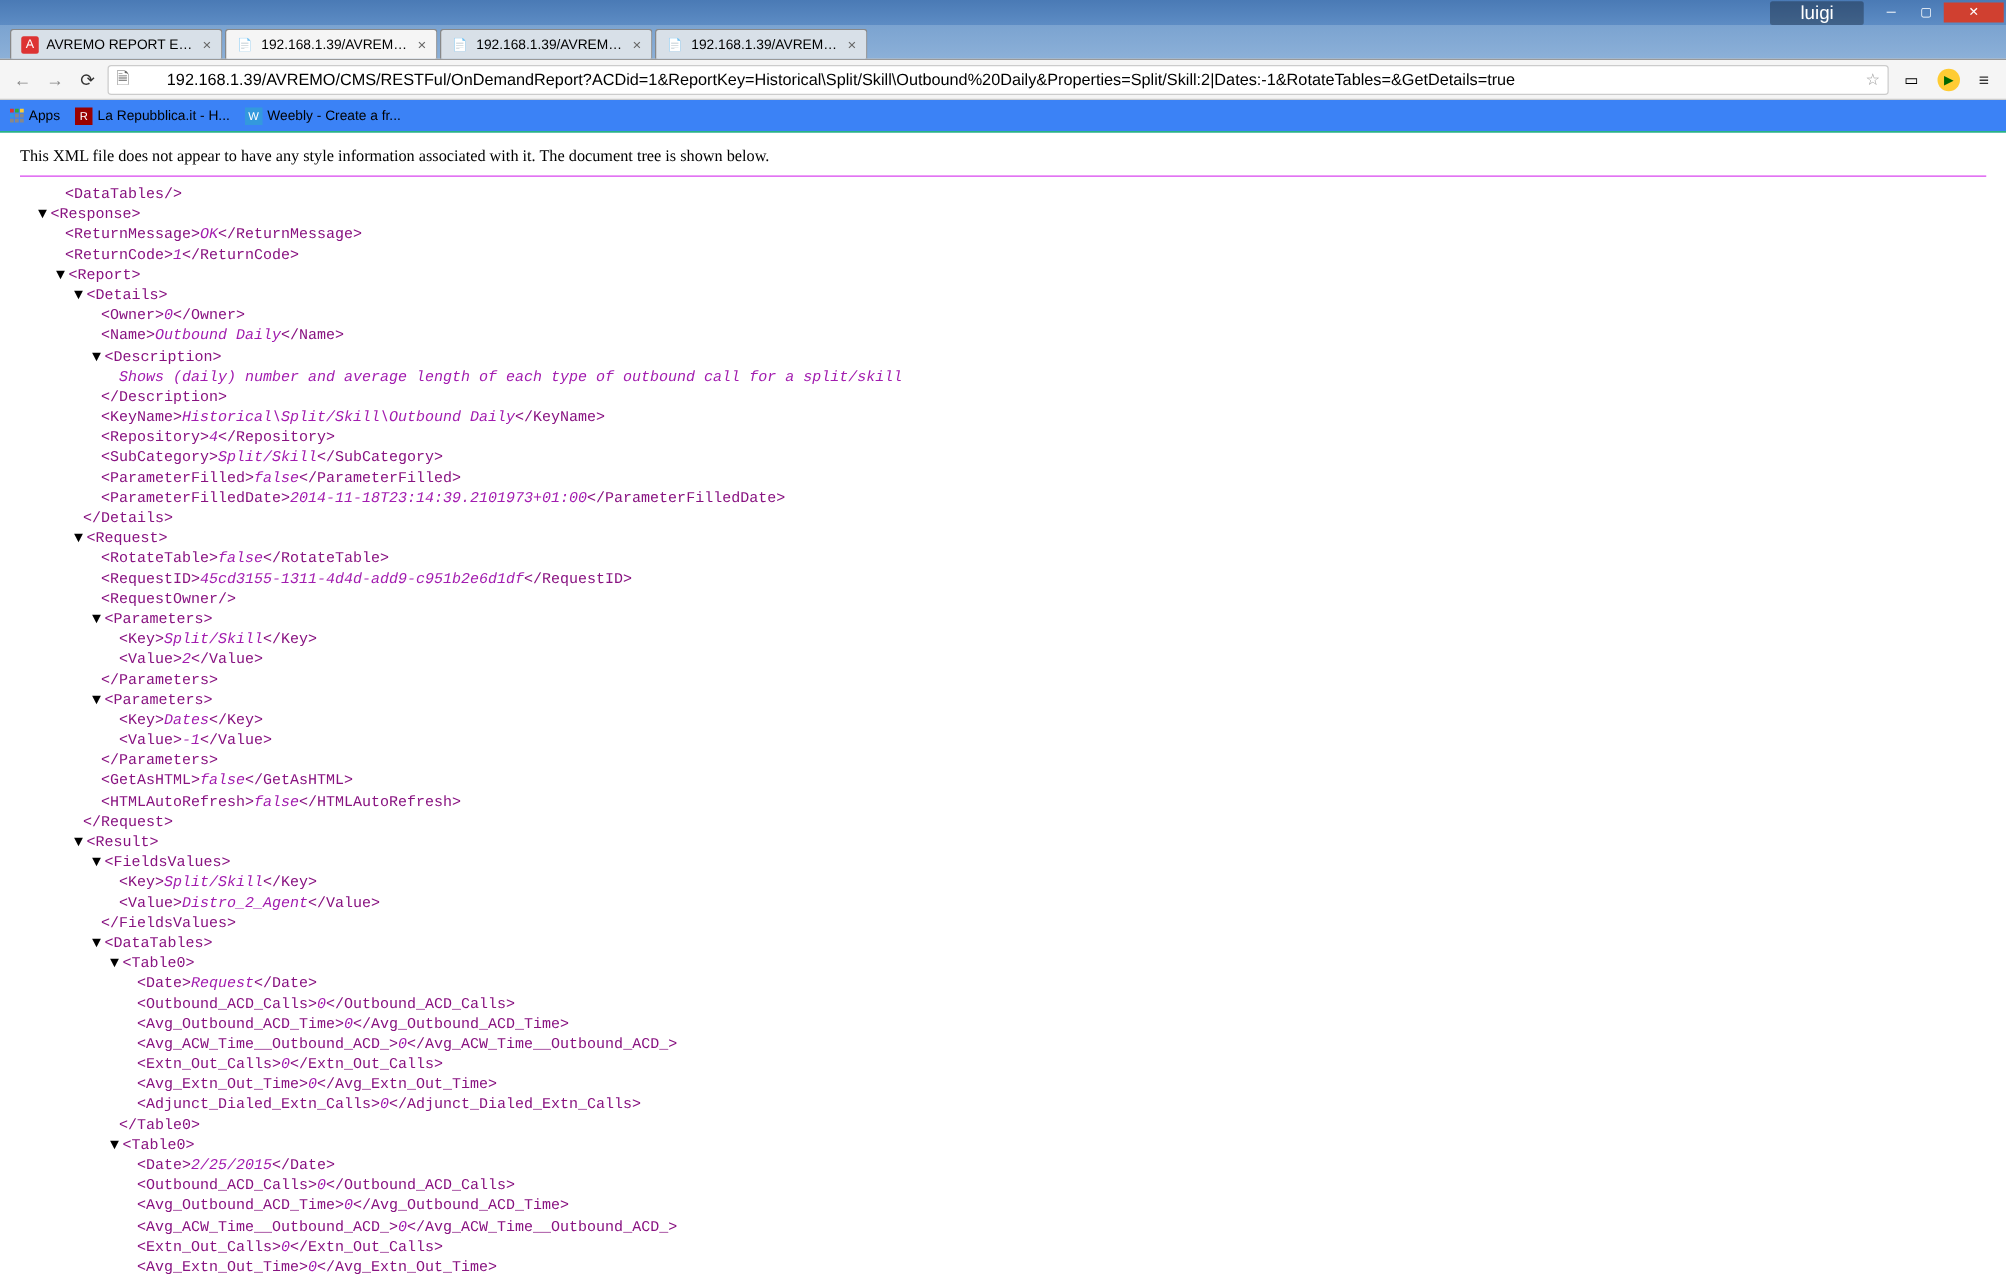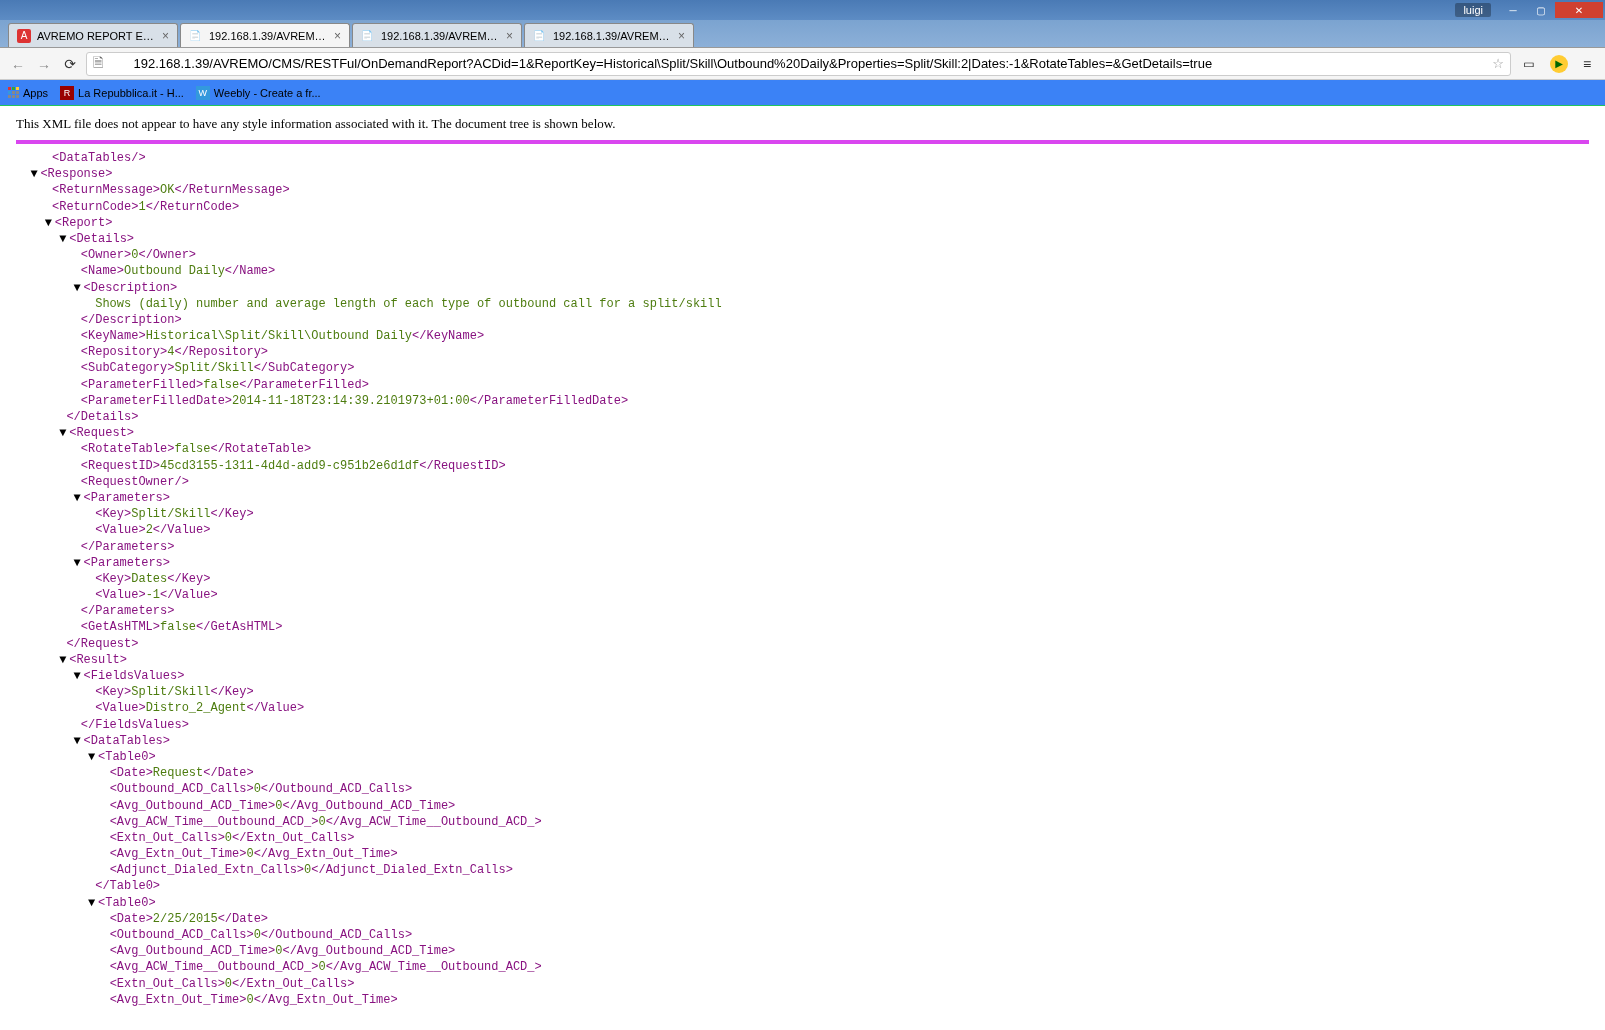--- a/index.html
+++ b/index.html
@@ -15,22 +15,22 @@
       height: 20px;
       background: linear-gradient(to bottom, #4a7ab5, #5d8cc4);
       display: flex;
       justify-content: flex-end;
       align-items: center;
       padding-right: 2px;
     }
     .user-label {
       background: rgba(0,0,0,0.3);
       color: #fff;
-      padding: 1px 8px;
-      font-size: 11px;
+      padding: 1px 24px;
+      font-size: 15px;
       margin-right: 8px;
       border-radius: 2px;
     }
     .win-btn {
       width: 28px;
       height: 16px;
       display: inline-flex;
       align-items: center;
       justify-content: center;
       color: #fff;
@@ -154,33 +154,33 @@
     
     .content {
       padding: 10px 16px;
       font-family: "Times New Roman", serif;
       font-size: 13px;
       height: calc(1030px - 106px);
       overflow-y: auto;
     }
     .notice {
       padding-bottom: 8px;
-      border-bottom: 4px solid #d946ef;
+      border-bottom: 1px solid #d946ef;
       margin-bottom: 6px;
     }
     .xml {
       font-family: Consolas, "Courier New", monospace;
       font-size: 12px;
       line-height: 1.35;
       color: #000;
     }
     .line { white-space: pre; }
     .toggle { color: #000; cursor: pointer; display: inline-block; width: 10px; }
     .tag { color: #881280; }
-    .txt { color: #4d7c0f; }
+    .txt { color: #a21caf; font-style: italic; }
     
     
     .content::-webkit-scrollbar { width: 16px; }
     .content::-webkit-scrollbar-track { background: #f0f0f0; }
     .content::-webkit-scrollbar-thumb { background: #c0c0c0; border: 1px solid #a0a0a0; }
   </style>
 </head>
 <body>
 
 <div class="window-chrome">
@@ -280,20 +280,21 @@
       <div class="line">         <span class="tag">&lt;RequestOwner/&gt;</span></div>
       <div class="line">        <span class="toggle">▼</span><span class="tag">&lt;Parameters&gt;</span></div>
       <div class="line">           <span class="tag">&lt;Key&gt;</span><span class="txt">Split/Skill</span><span class="tag">&lt;/Key&gt;</span></div>
       <div class="line">           <span class="tag">&lt;Value&gt;</span><span class="txt">2</span><span class="tag">&lt;/Value&gt;</span></div>
       <div class="line">         <span class="tag">&lt;/Parameters&gt;</span></div>
       <div class="line">        <span class="toggle">▼</span><span class="tag">&lt;Parameters&gt;</span></div>
       <div class="line">           <span class="tag">&lt;Key&gt;</span><span class="txt">Dates</span><span class="tag">&lt;/Key&gt;</span></div>
       <div class="line">           <span class="tag">&lt;Value&gt;</span><span class="txt">-1</span><span class="tag">&lt;/Value&gt;</span></div>
       <div class="line">         <span class="tag">&lt;/Parameters&gt;</span></div>
       <div class="line">         <span class="tag">&lt;GetAsHTML&gt;</span><span class="txt">false</span><span class="tag">&lt;/GetAsHTML&gt;</span></div>
+      <div class="line">         <span class="tag">&lt;HTMLAutoRefresh&gt;</span><span class="txt">false</span><span class="tag">&lt;/HTMLAutoRefresh&gt;</span></div>
       <div class="line">       <span class="tag">&lt;/Request&gt;</span></div>
       <div class="line">      <span class="toggle">▼</span><span class="tag">&lt;Result&gt;</span></div>
       <div class="line">        <span class="toggle">▼</span><span class="tag">&lt;FieldsValues&gt;</span></div>
       <div class="line">           <span class="tag">&lt;Key&gt;</span><span class="txt">Split/Skill</span><span class="tag">&lt;/Key&gt;</span></div>
       <div class="line">           <span class="tag">&lt;Value&gt;</span><span class="txt">Distro_2_Agent</span><span class="tag">&lt;/Value&gt;</span></div>
       <div class="line">         <span class="tag">&lt;/FieldsValues&gt;</span></div>
       <div class="line">        <span class="toggle">▼</span><span class="tag">&lt;DataTables&gt;</span></div>
       <div class="line">          <span class="toggle">▼</span><span class="tag">&lt;Table0&gt;</span></div>
       <div class="line">             <span class="tag">&lt;Date&gt;</span><span class="txt">Request</span><span class="tag">&lt;/Date&gt;</span></div>
       <div class="line">             <span class="tag">&lt;Outbound_ACD_Calls&gt;</span><span class="txt">0</span><span class="tag">&lt;/Outbound_ACD_Calls&gt;</span></div>

